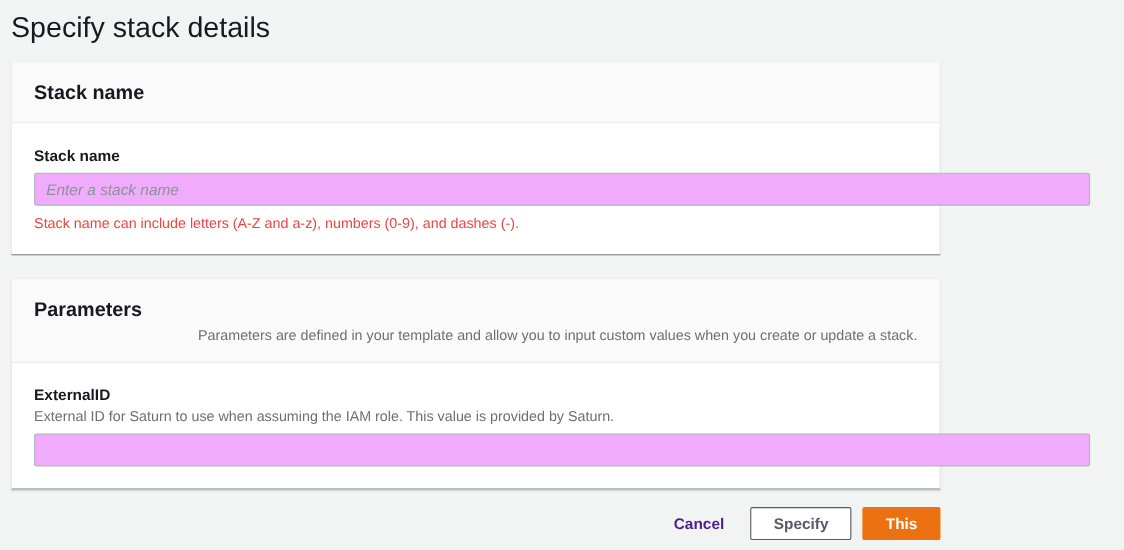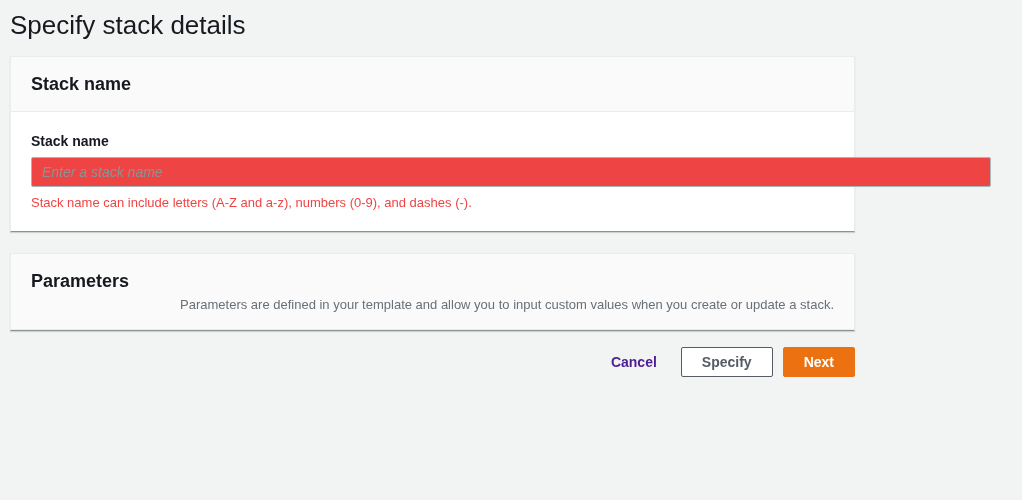--- a/index.html
+++ b/index.html
@@ -68,21 +68,21 @@
   }
   .text-input {
     display: block;
     width: 960px;
     height: 30px;
     margin-top: 7px;
     padding: 4px 10px;
     font-family: "Liberation Sans", sans-serif;
     font-size: 14px;
     color: #16191f;
-    background: #ef4444;
+    background: #f0abfc;
     border: 1px solid #aab7b8;
     border-radius: 2px;
     outline: none;
   }
   .text-input::placeholder {
     color: #879596;
     font-style: italic;
   }
   .helper-text {
     font-size: 13px;
@@ -142,21 +142,28 @@
       <input type="text" class="text-input" placeholder="Enter a stack name" style="">
       <div class="helper-text">Stack name can include letters (A-Z and a-z), numbers (0-9), and dashes (-).</div>
     </div>
   </section>
 
   <section class="card card-2">
     <div class="card-header">
       <h2>Parameters</h2>
       <div class="card-desc">Parameters are defined in your template and allow you to input custom values when you create or update a stack.</div>
     </div>
+    <div class="card-body">
+      <div>
+        <label class="field-label">ExternalID</label>
+        <div class="field-desc">External ID for Saturn to use when assuming the IAM role. This value is provided by Saturn.</div>
+        <input type="text" class="text-input" value="" style="">
+      </div>
+    </div>
   </section>
 
   <div class="footer-actions">
     <button class="btn btn-link">Cancel</button>
     <button class="btn btn-normal">Specify</button>
-    <button class="btn btn-primary">Next</button>
+    <button class="btn btn-primary">This</button>
   </div>
 
 </div>
 
 </body></html>

